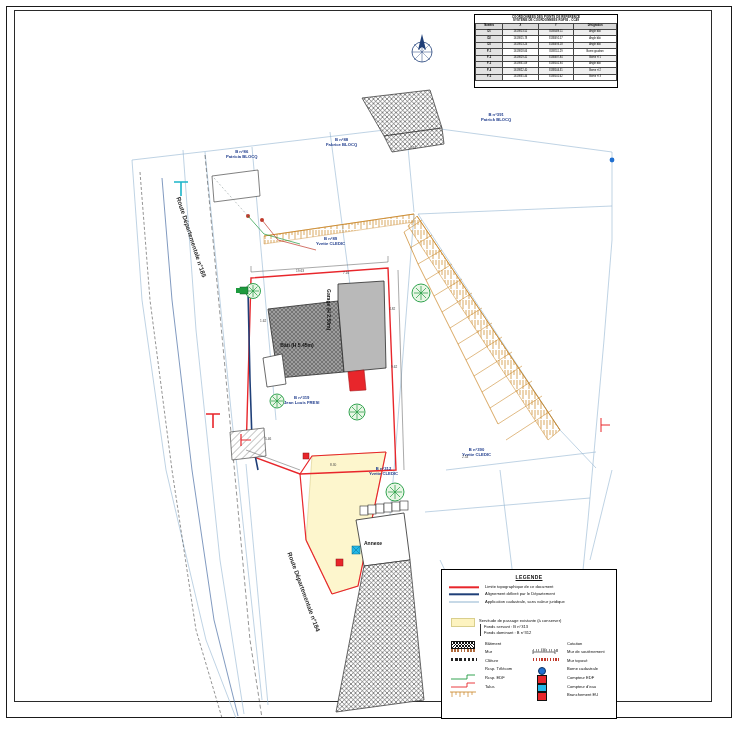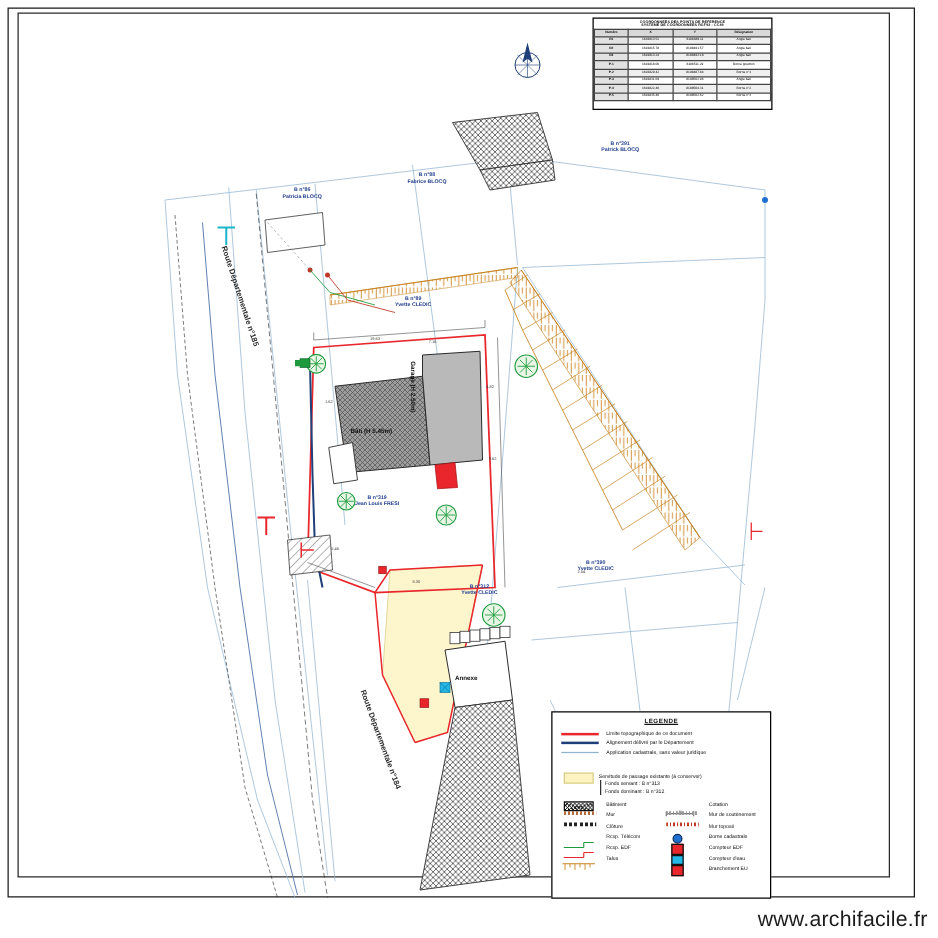--- a/index.html
+++ b/index.html
@@ -496,14 +496,13 @@
         <div class="lg-row">
           <span class="lg-key">
               <i class="sq eu" style="display:flex"></i>
             </span>
           <span class="lg-txt">Branchement EU</span>
         </div>
       </div>
     </div>
   </div>
 
-  <div class="watermark">www.archifacile.fr</div>
 </div>
 
 </body></html>

